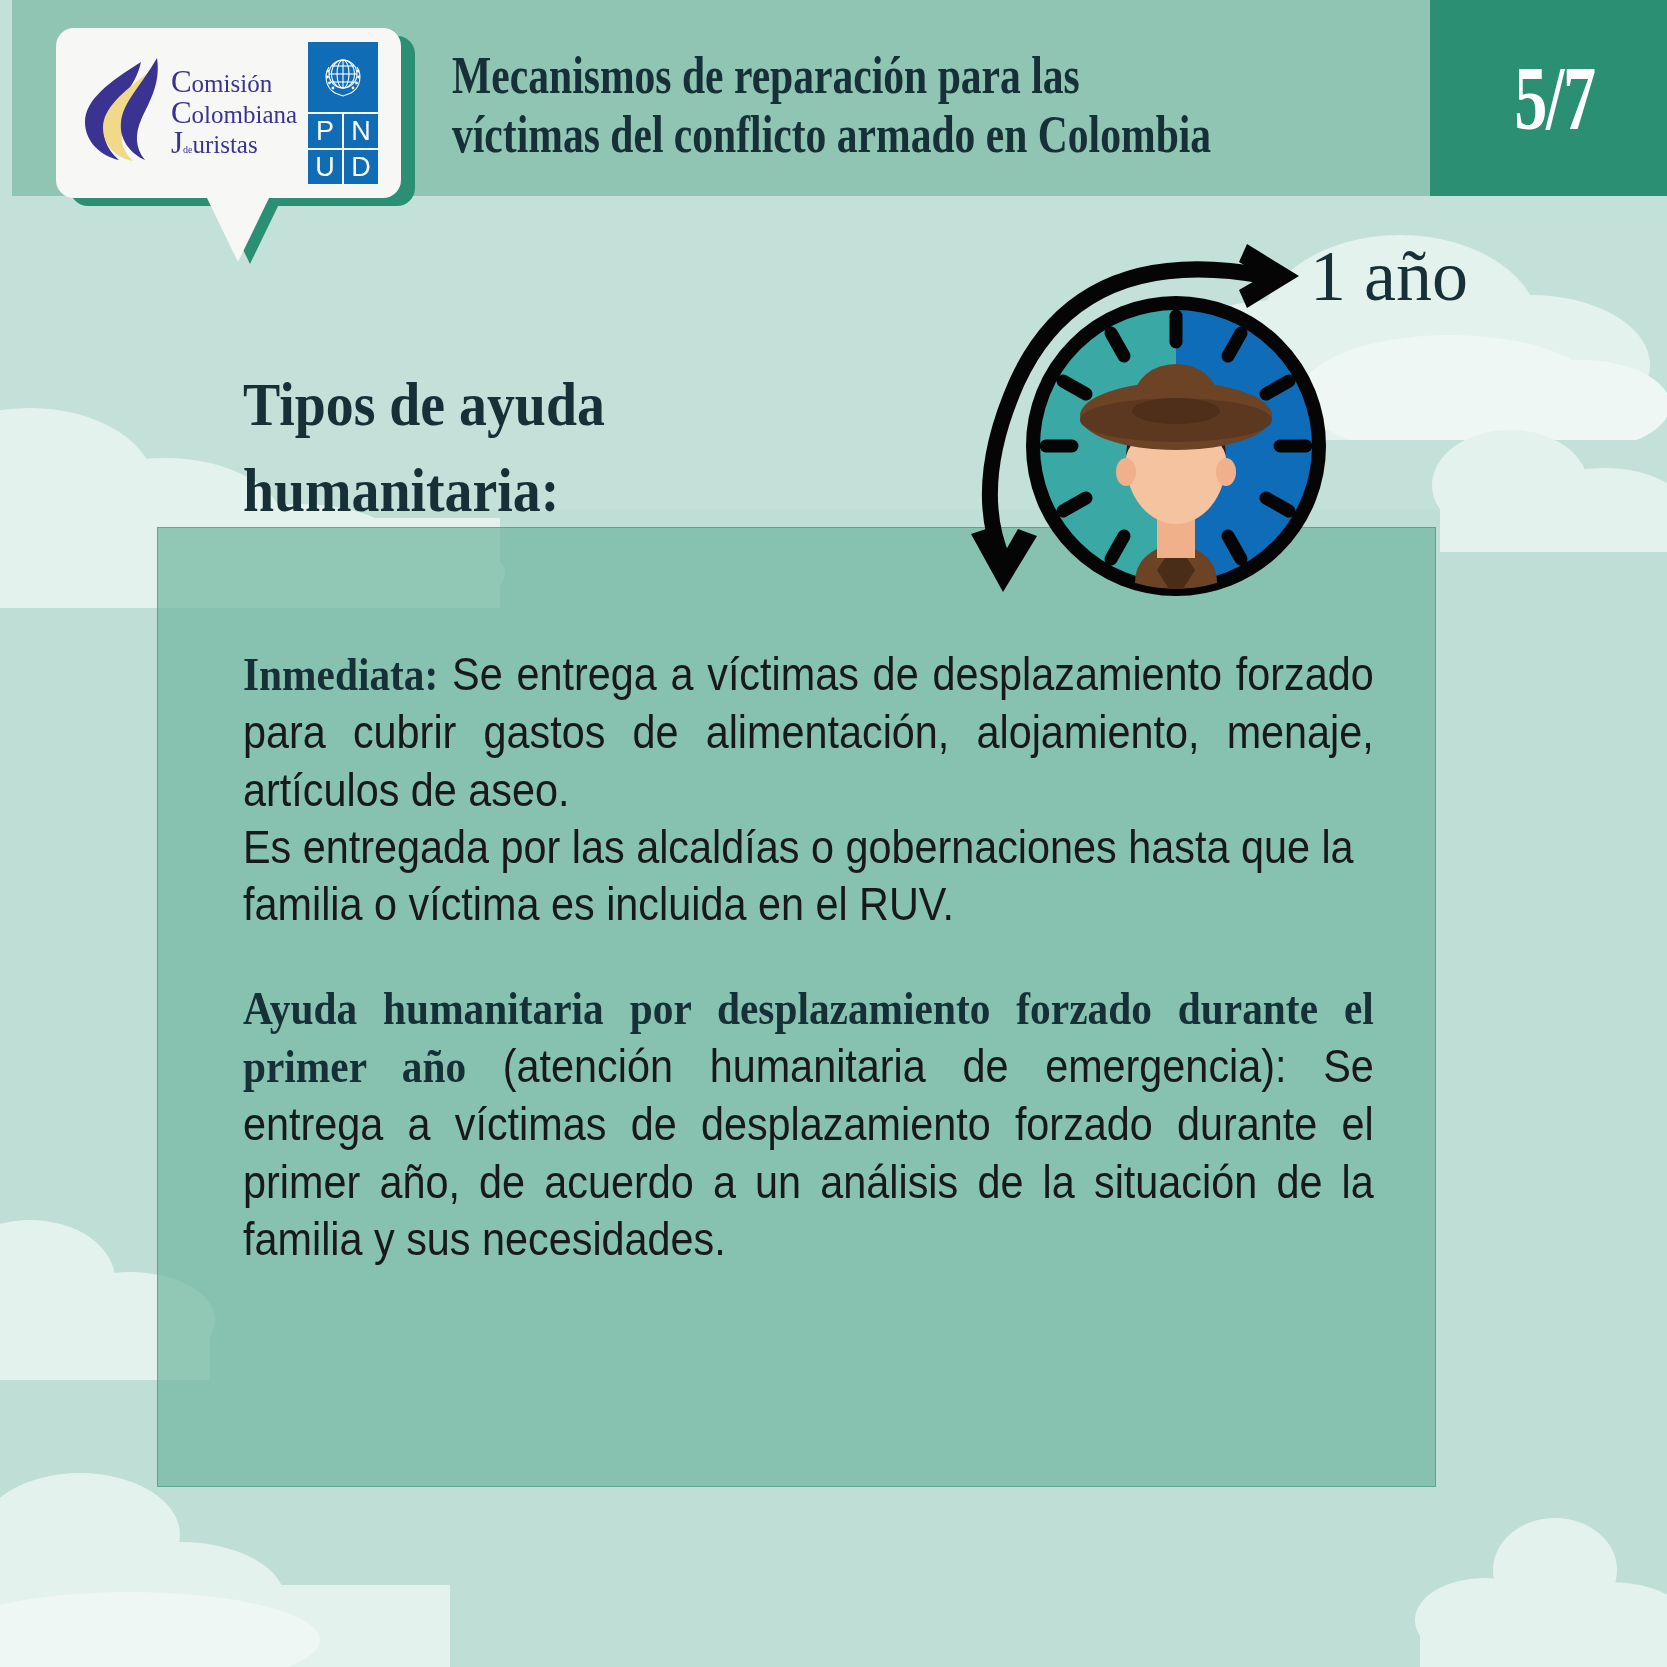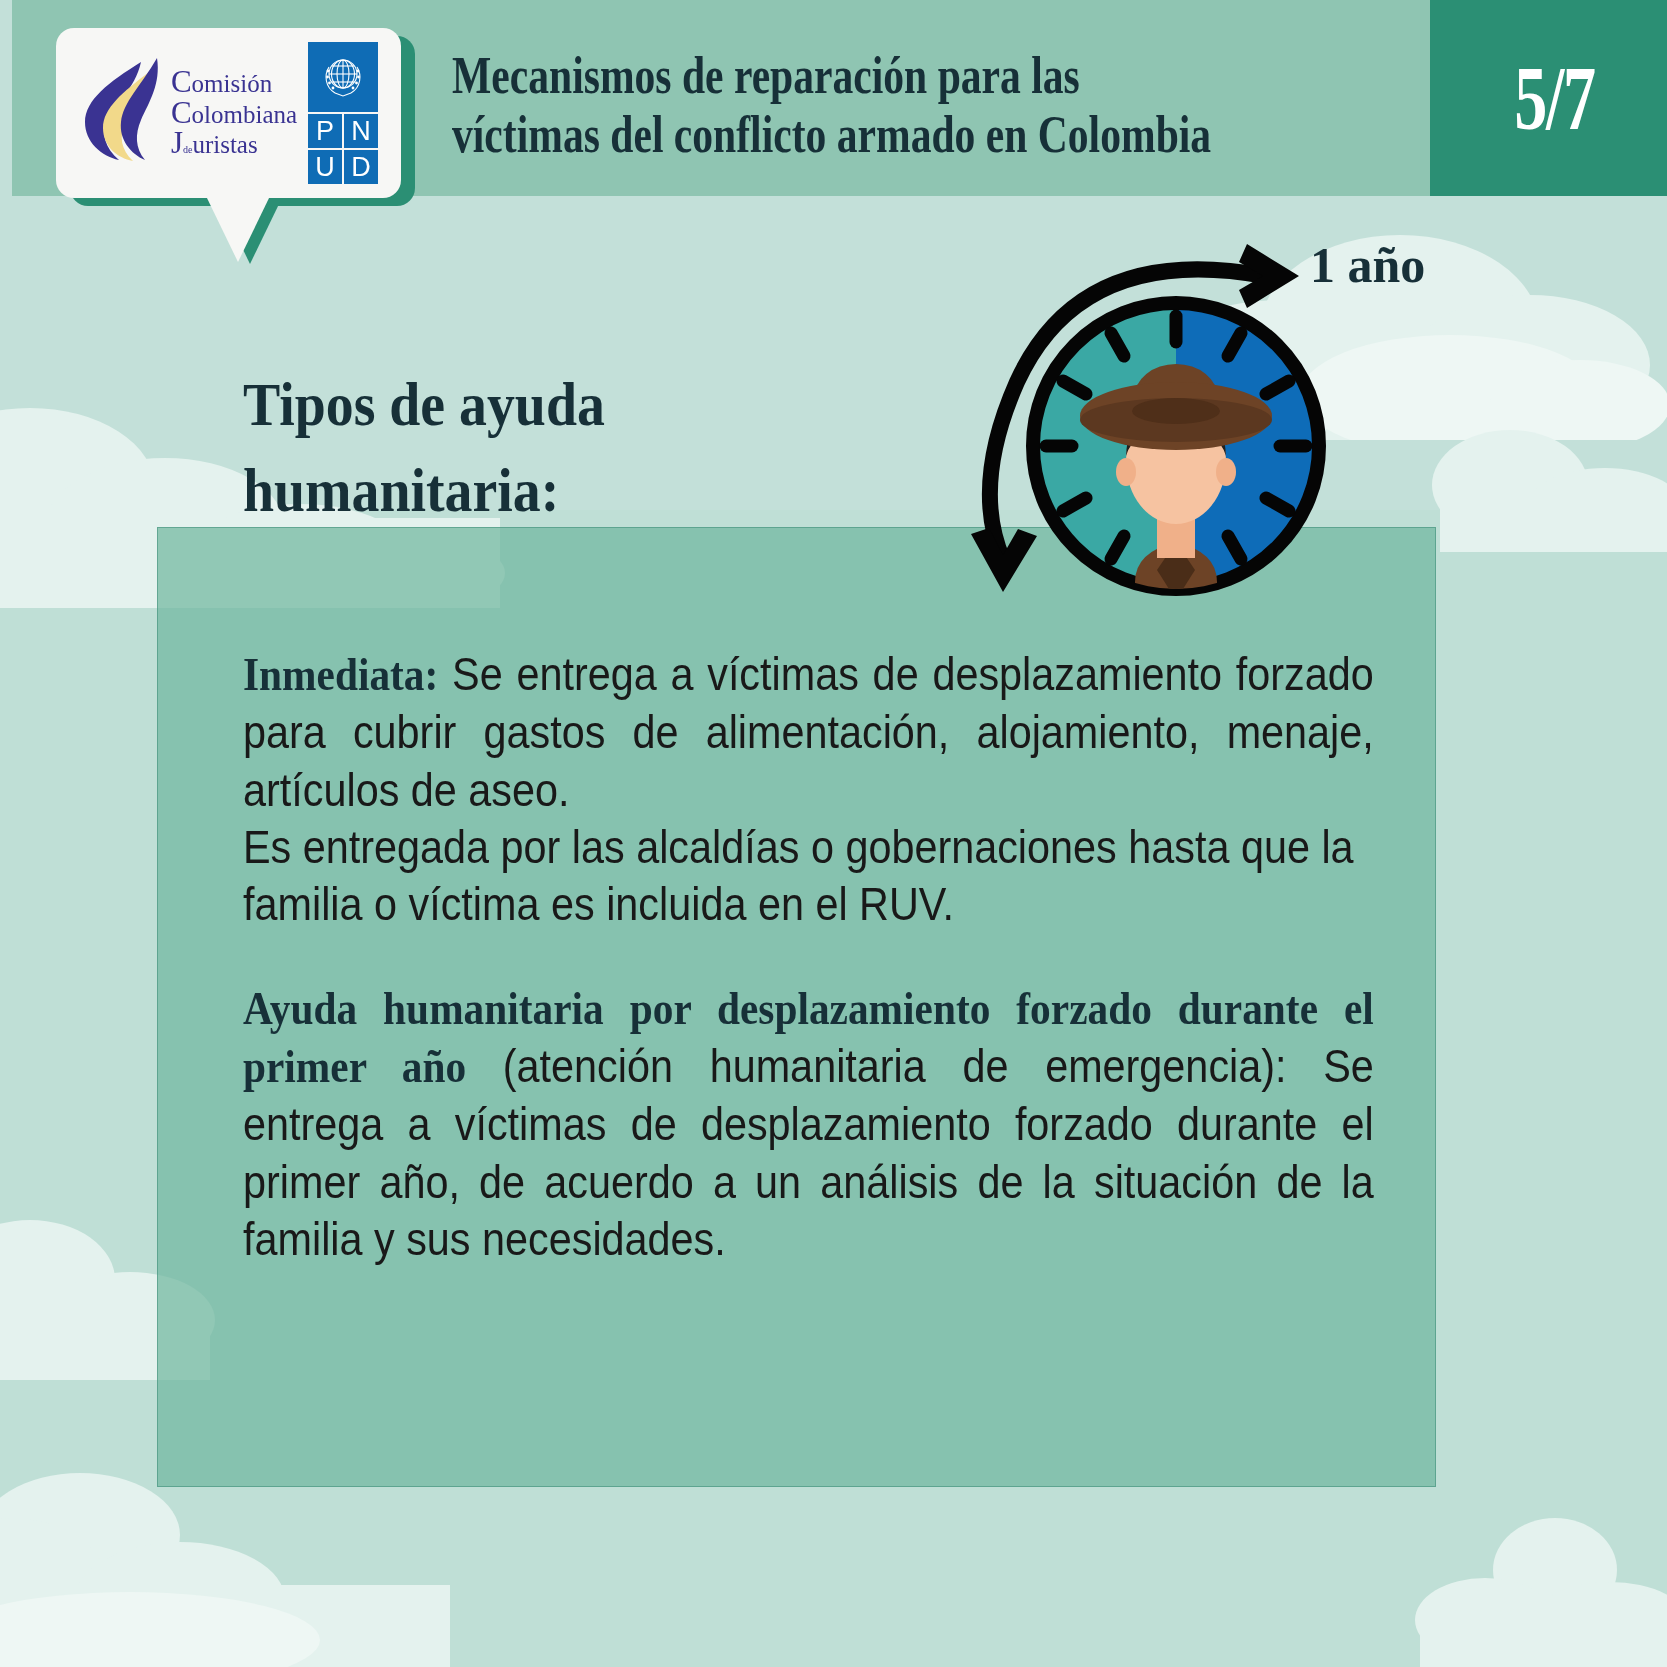--- a/index.html
+++ b/index.html
@@ -128,23 +128,23 @@
 
   
   #illustration {
     position:absolute; left:895px; top:230px;
     width:600px; height:400px;
     z-index:16;
   }
   #year-label {
     position:absolute; left:1310px; top:240px;
     font-family:"Liberation Serif", serif;
-    font-weight:bold;
+    font-weight:normal;
     color:#173038;
-    font-size:50px;
+    font-size:72px;
     z-index:17;
     line-height:1;
   }
 
   
   #content-panel {
     position:absolute; left:157px; top:527px;
     width:1279px; height:960px;
     background:rgba(112,183,160,0.72);
     border:1px solid rgba(60,140,118,0.55);

